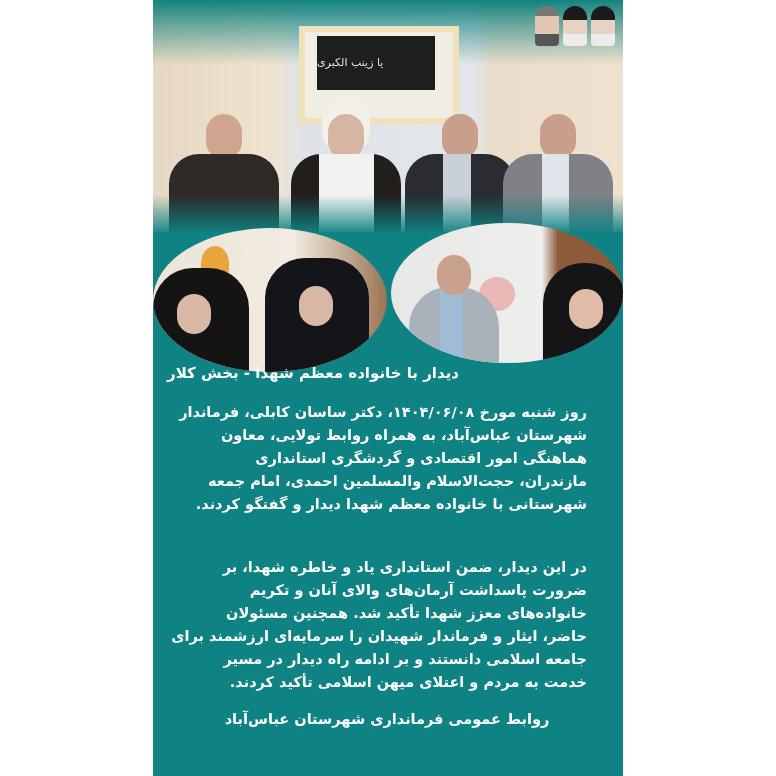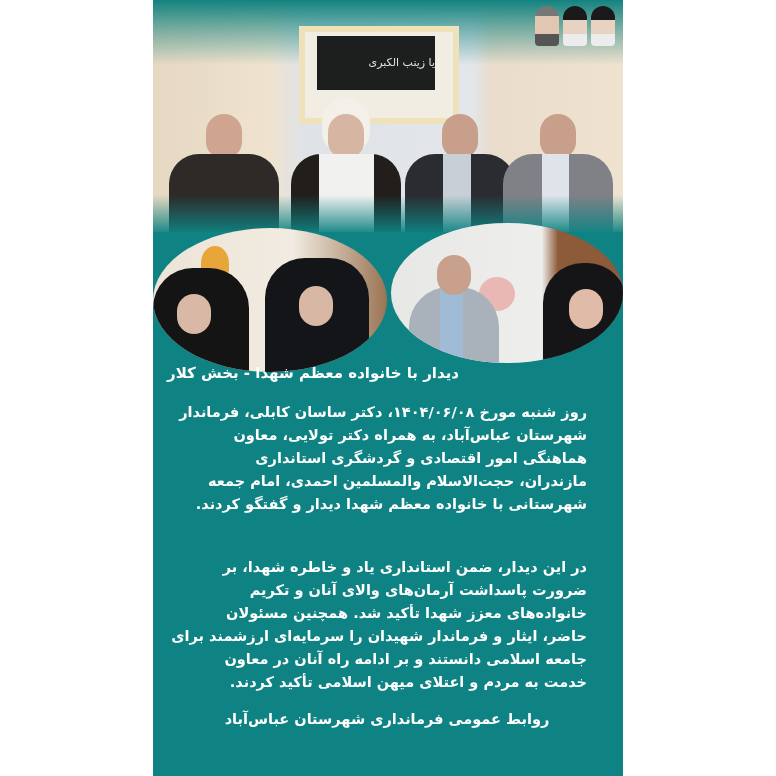--- a/index.html
+++ b/index.html
@@ -14,21 +14,21 @@
     background:
       linear-gradient(180deg, #13837f 0%, rgba(19,131,127,0.55) 12%, rgba(19,131,127,0) 28%),
       linear-gradient(90deg, #e6d8c2 0%, #efe3cf 25%, #dfe3e8 32%, #e3e6ea 68%, #e9dccb 72%, #efe2cf 100%);
   }
   .photo-top .frame {
     position:absolute; left:146px; top:26px; width:148px; height:86px;
     border:6px solid #efe1b9; background:#f2ede2;
   }
   .photo-top .frame .calligraphy {
     position:absolute; left:12px; top:4px; width:118px; height:54px; background:#1c1f1e;
-    color:#e7e3d8; font-size:11px; text-align:right; line-height:54px;
+    color:#e7e3d8; font-size:11px; text-align:left; line-height:54px;
   }
   .photo-top .portraits {
     position:absolute; right:8px; top:6px; width:90px; height:48px;
     display:flex; gap:4px; justify-content:flex-end;
   }
   .portrait { width:24px; height:40px; border-radius:12px 12px 4px 4px; background:linear-gradient(#1a1a1a 0 35%, #e8d3c2 35% 70%, #ececec 70%); }
   .portrait.p1 { background:linear-gradient(#777 0 25%, #e3c6b1 25% 70%, #555 70%); }
   .person { position:absolute; bottom:0; }
   .person .head { width:36px; height:44px; border-radius:18px 18px 16px 16px; background:#c89f8a; margin:0 auto; }
   .person .body { width:110px; height:78px; border-radius:30px 30px 0 0; margin-top:-4px; }
@@ -130,29 +130,29 @@
       </div>
     <div class="figure f4">
         <div class="face"></div>
       </div>
   </div>
 
   <div class="title">دیدار با خانواده معظم شهدا - بخش کلار</div>
 
   <div class="para para1">
     <span>روز شنبه مورخ ۱۴۰۴/۰۶/۰۸، دکتر ساسان کابلی، فرماندار</span>
-    <span>شهرستان عباس‌آباد، به همراه دکتر تولایی، معاون</span>
+    <span>شهرستان عباس‌آباد، به همراه روابط تولایی، معاون</span>
     <span>هماهنگی امور اقتصادی و گردشگری استانداری</span>
     <span>مازندران، حجت‌الاسلام والمسلمین احمدی، امام جمعه</span>
     <span>شهرستانی با خانواده معظم شهدا دیدار و گفتگو کردند.</span>
   </div>
 
   <div class="para para2">
     <span>در این دیدار، ضمن استانداری یاد و خاطره شهدا، بر</span>
     <span>ضرورت پاسداشت آرمان‌های والای آنان و تکریم</span>
     <span>خانواده‌های معزز شهدا تأکید شد. همچنین مسئولان</span>
     <span>حاضر، ایثار و فرماندار شهیدان را سرمایه‌ای ارزشمند برای</span>
-    <span>جامعه اسلامی دانستند و بر ادامه راه آنان در معاون</span>
+    <span>جامعه اسلامی دانستند و بر ادامه راه دیدار در مسیر</span>
     <span>خدمت به مردم و اعتلای میهن اسلامی تأکید کردند.</span>
   </div>
 
   <div class="signature">روابط عمومی فرمانداری شهرستان عباس‌آباد</div>
 </div>
 
 </body></html>

